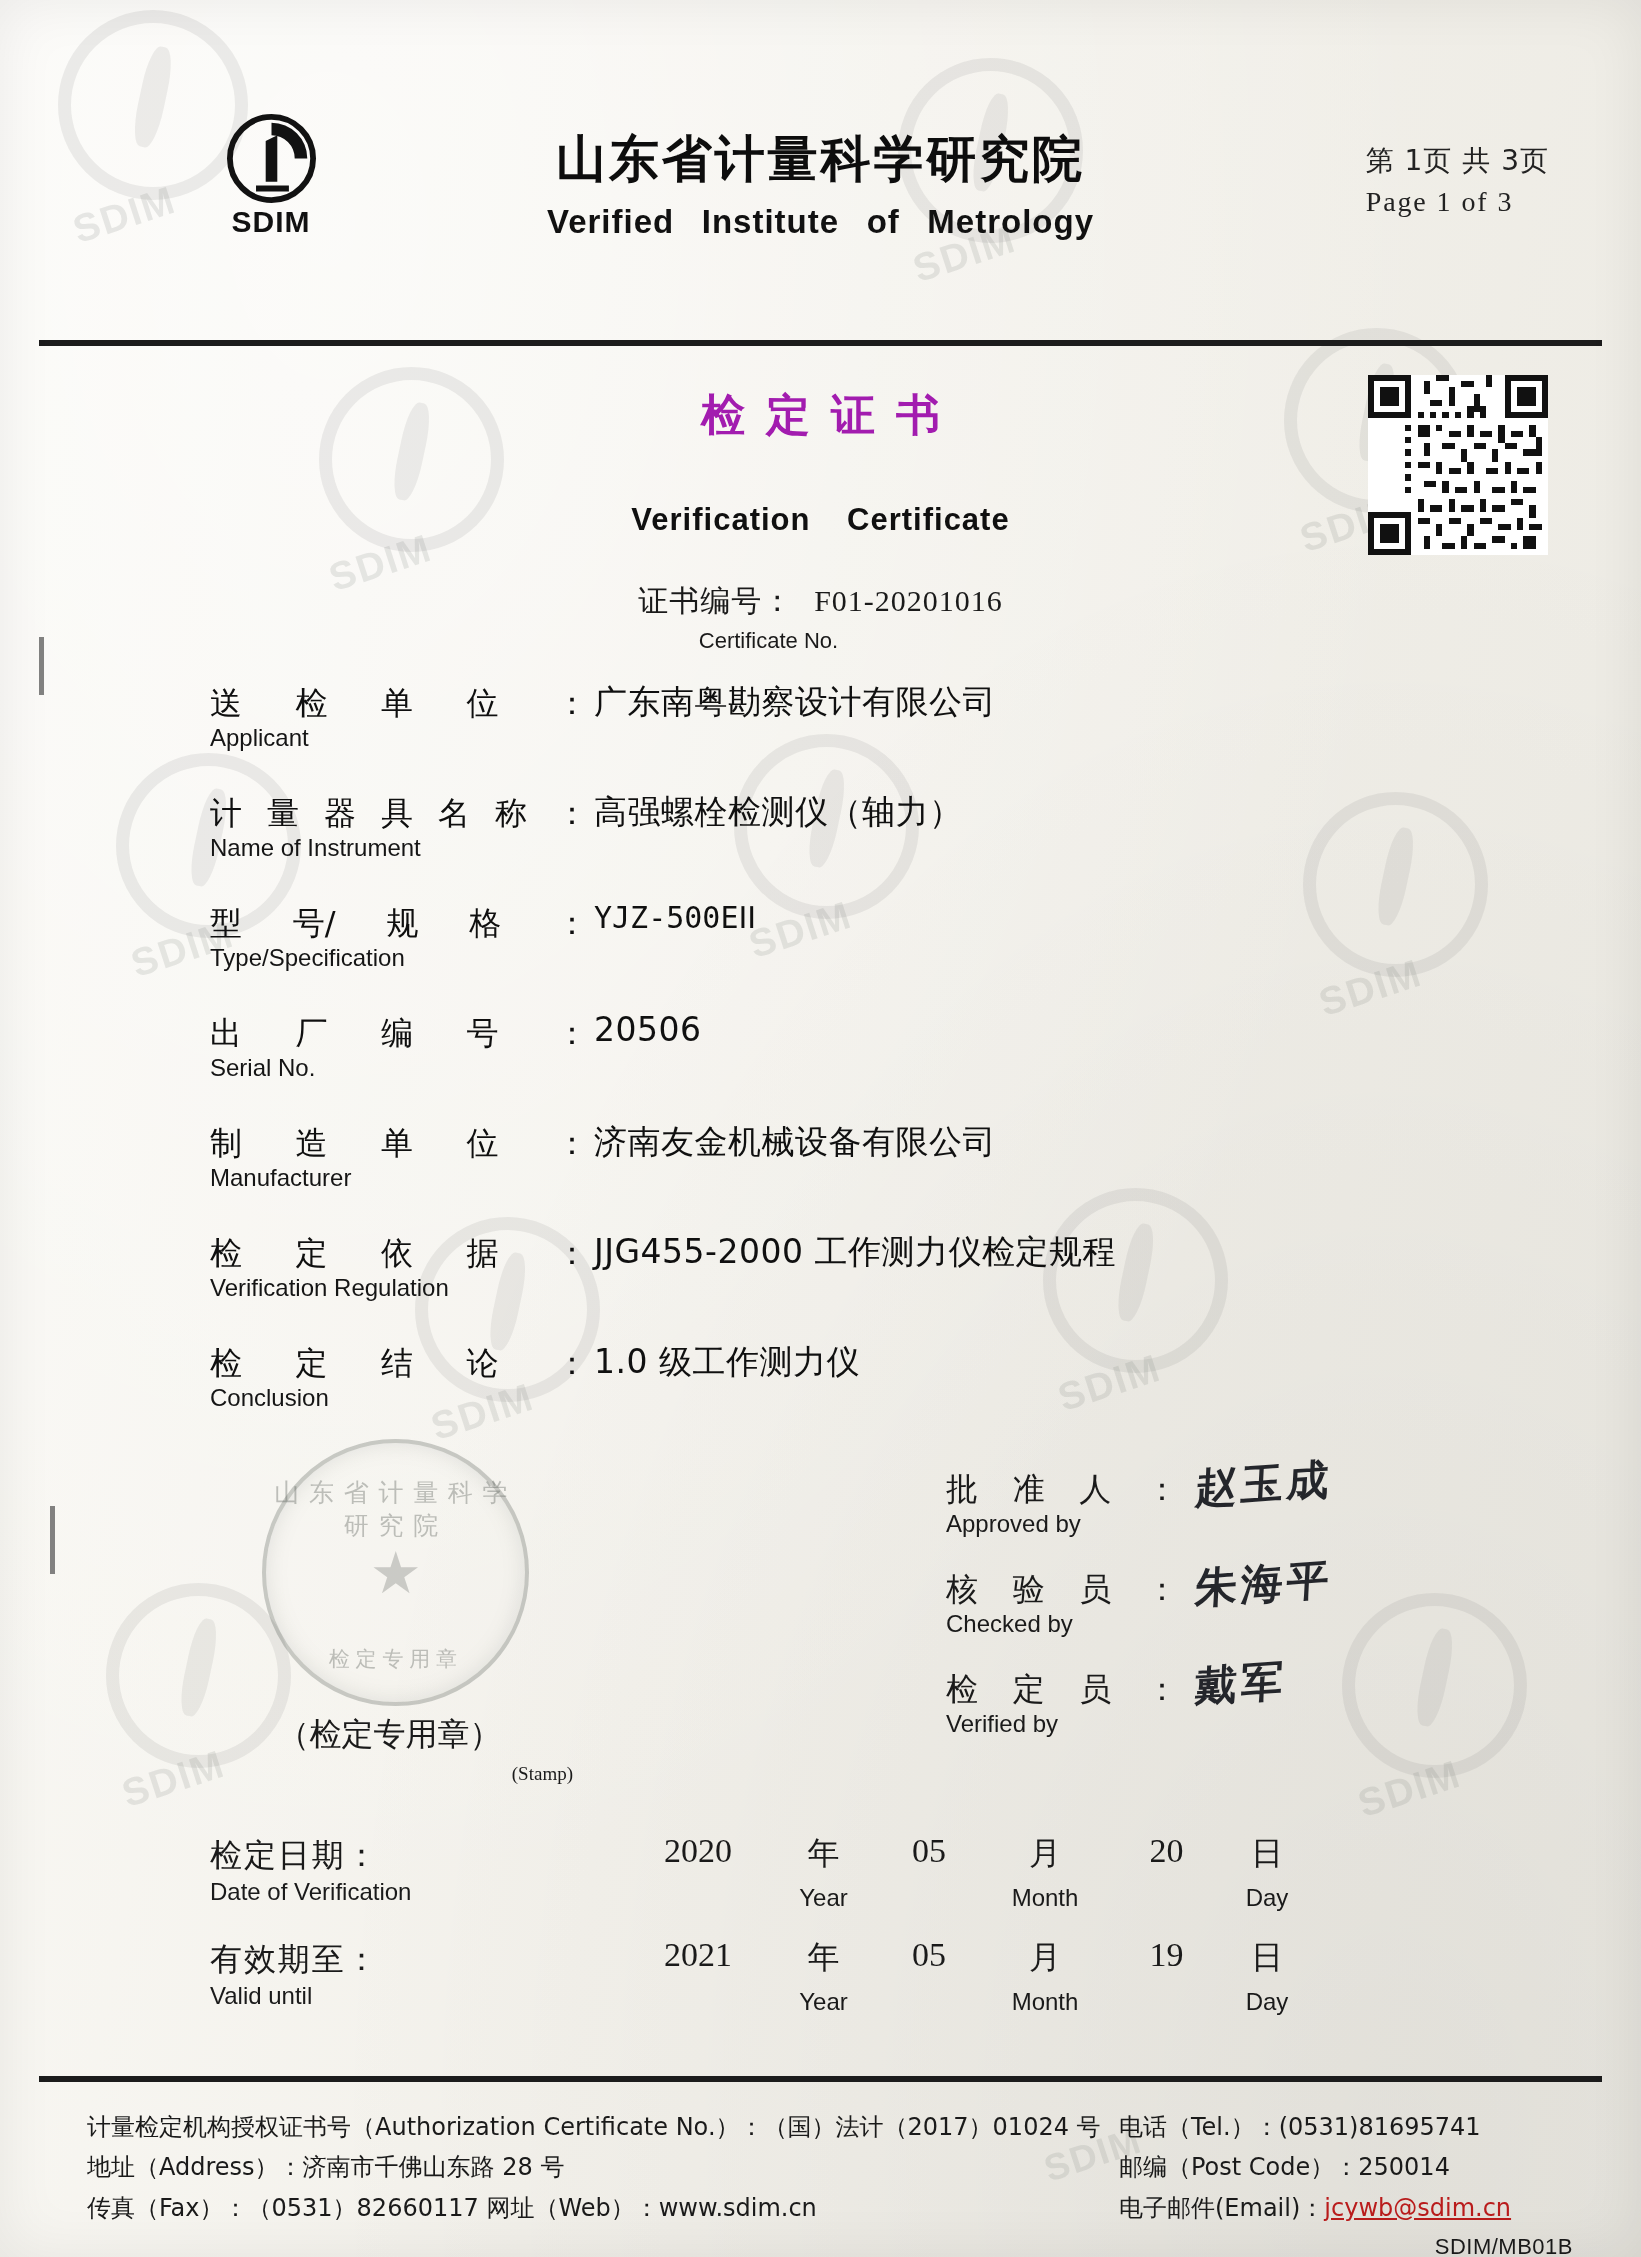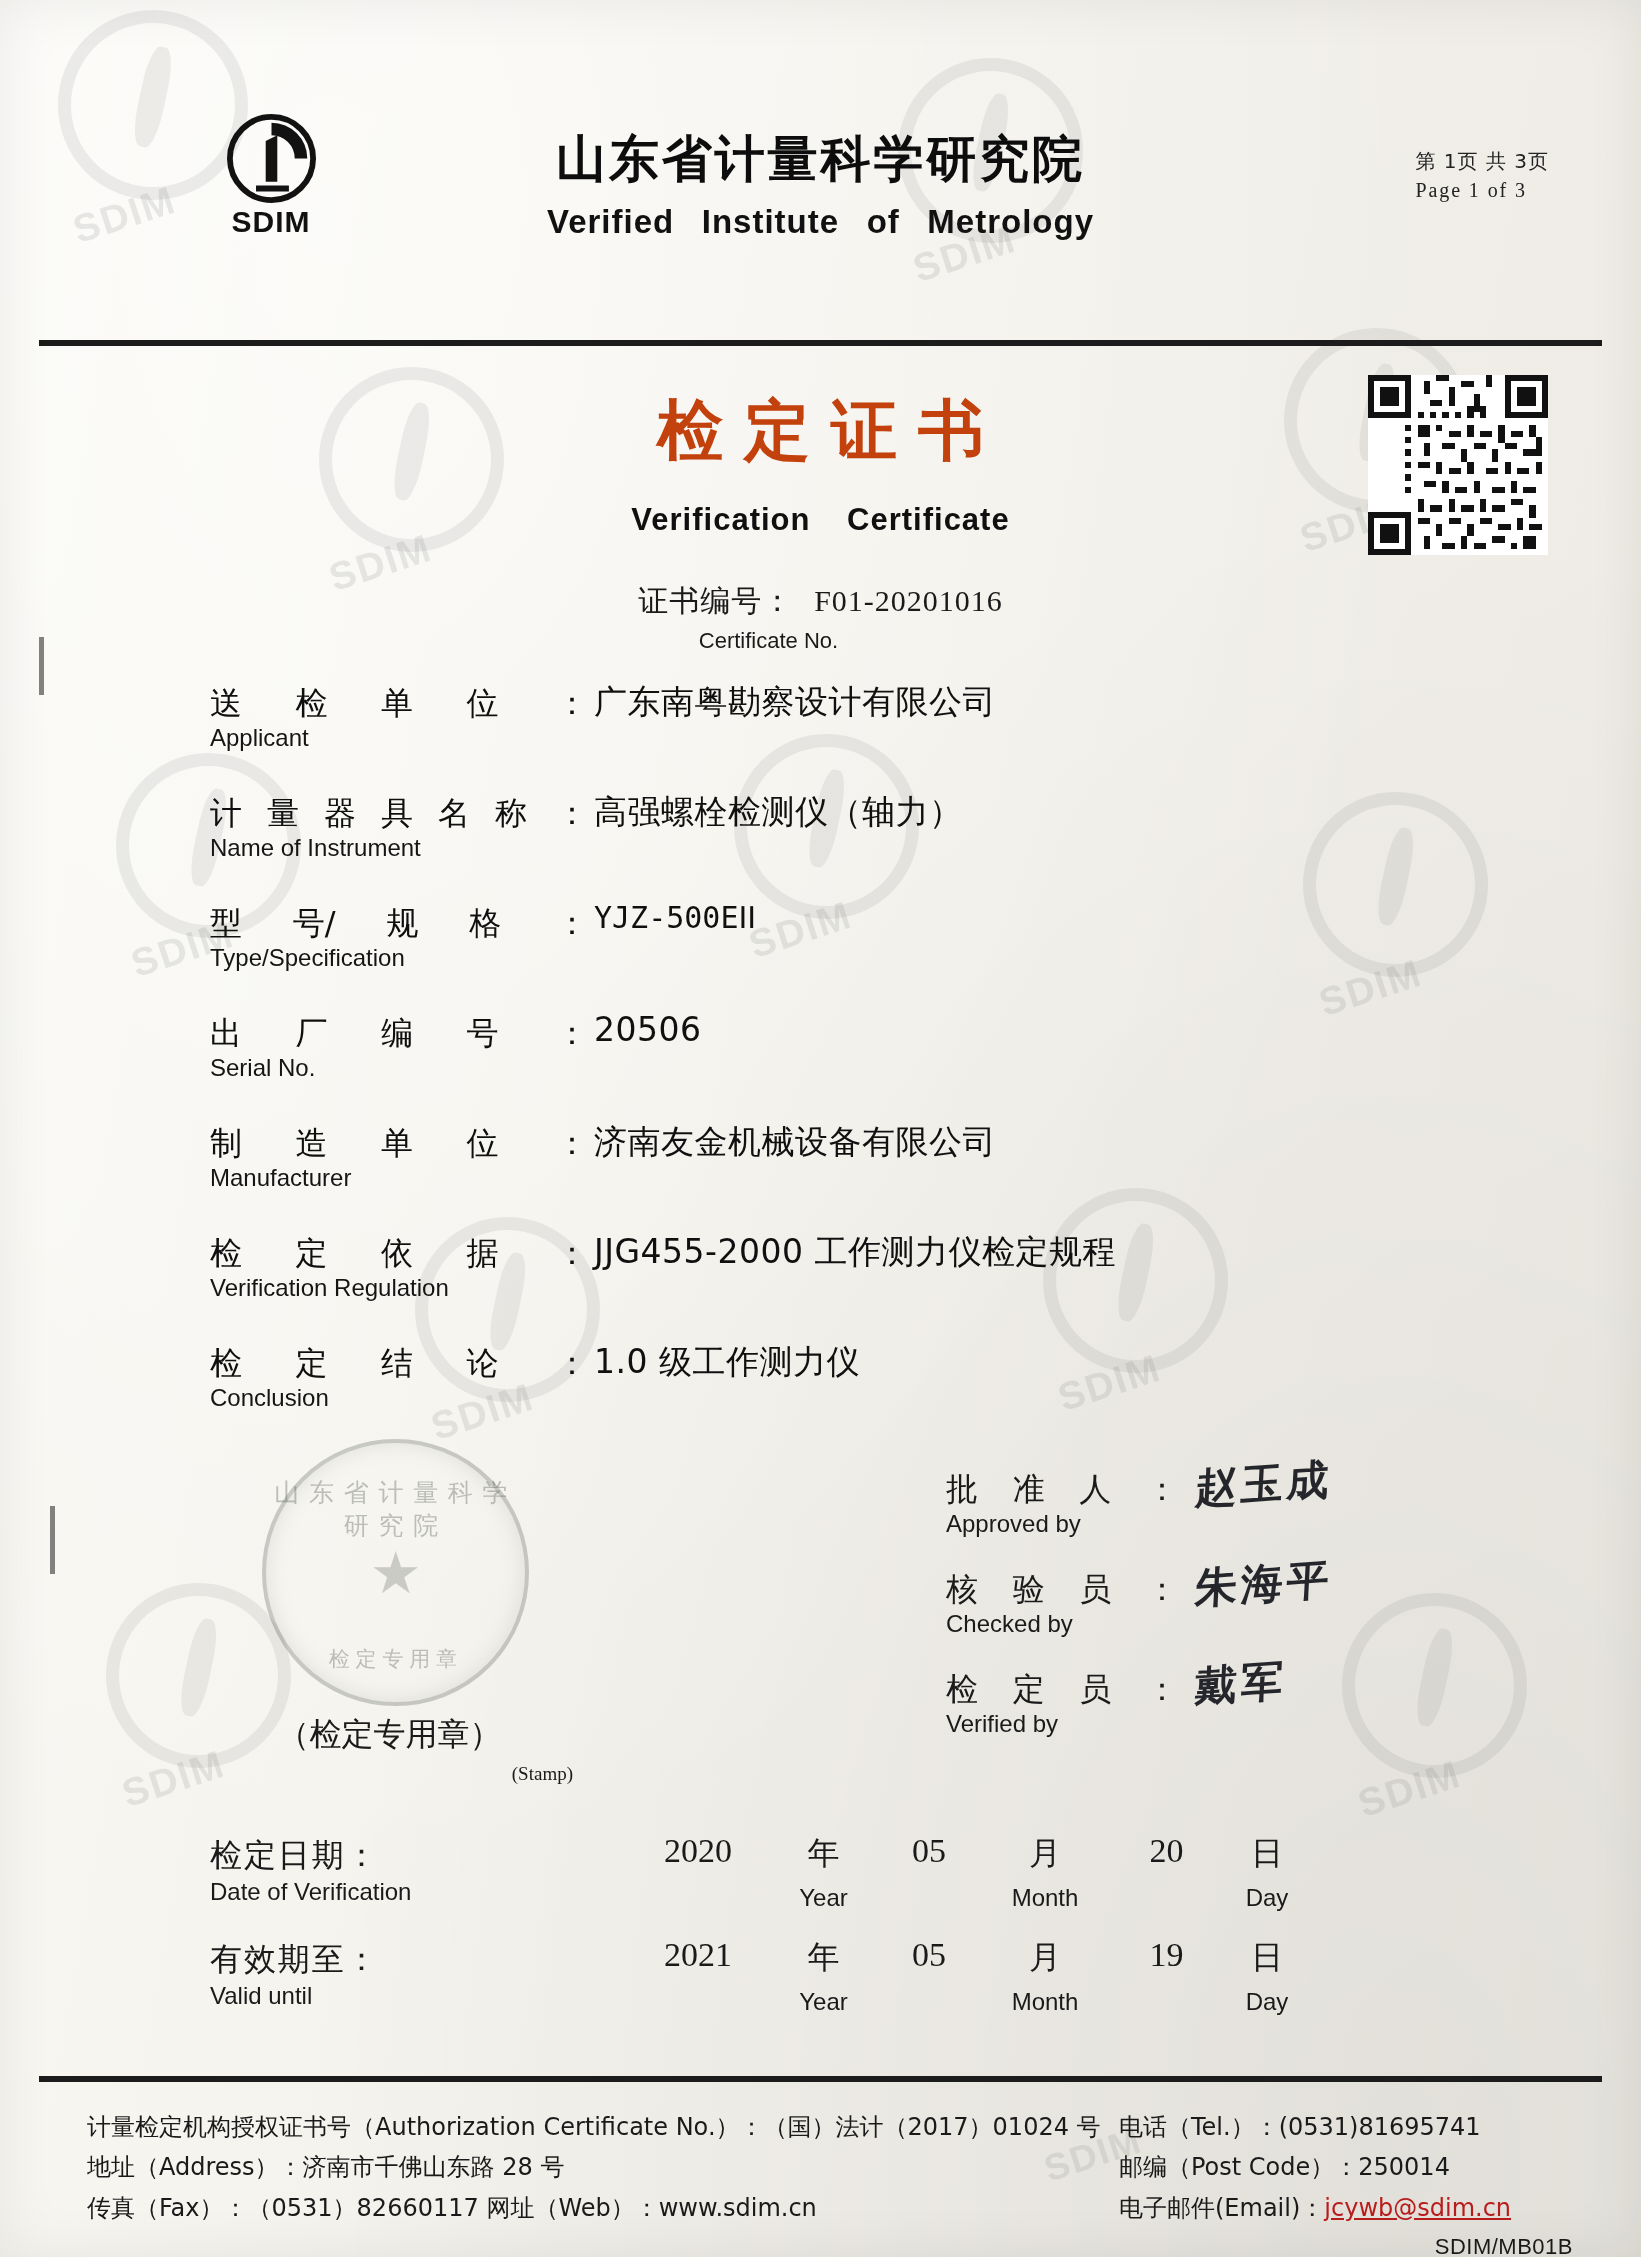--- a/index.html
+++ b/index.html
@@ -108,23 +108,23 @@
     font-weight: 700;
     font-size: 33px;
     letter-spacing: 1px;
     margin-top: 9.7px;
     color: #111;
   }
   .title-en span { margin: 0 8.7px; }
   .pageno {
     position: absolute;
     right: 92px;
-    top: 21px;
+    top: 15px;
     text-align: left;
-    font-size: 20px;
+    font-size: 28px;
     line-height: 1.45;
     color: #222;
   }
   .pageno .cn { font-family: "DejaVu Sans", sans-serif; letter-spacing: 1px;}
   .pageno .en { font-family: "Liberation Serif", serif; letter-spacing: 1.9px;}
 
   .rule-top {
     position: absolute;
     left: 39px;
     right: 39px;
@@ -142,24 +142,24 @@
   }
 
   
   .cert-title-cn {
     position: absolute;
     left: 0; right: 0;
     top: 386px;
     text-align: center;
     font-family: "DejaVu Sans", sans-serif;
     font-weight: 700;
-    font-size: 66px;
+    font-size: 44px;
     letter-spacing: 21px;
     text-indent: 21px;
-    color: #c2410c;
+    color: #a21caf;
   }
   .cert-title-en {
     position: absolute;
     left: 0; right: 0;
     top: 502px;
     text-align: center;
     font-family: "Liberation Sans", sans-serif;
     font-weight: 700;
     font-size: 31px;
     letter-spacing: 1px;

